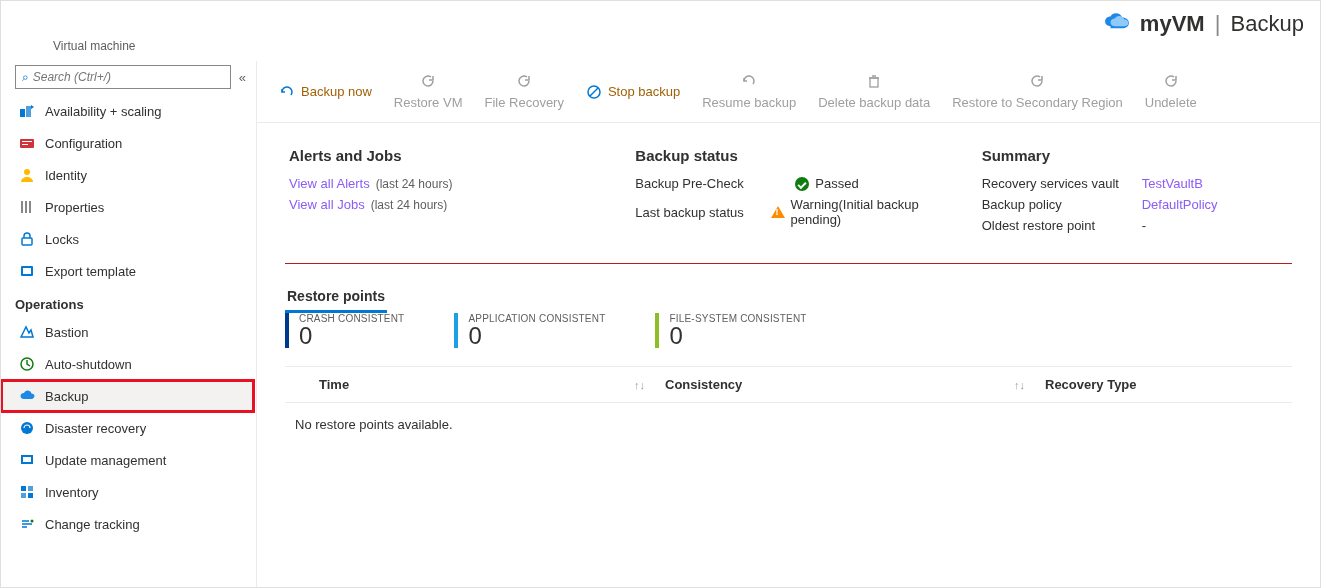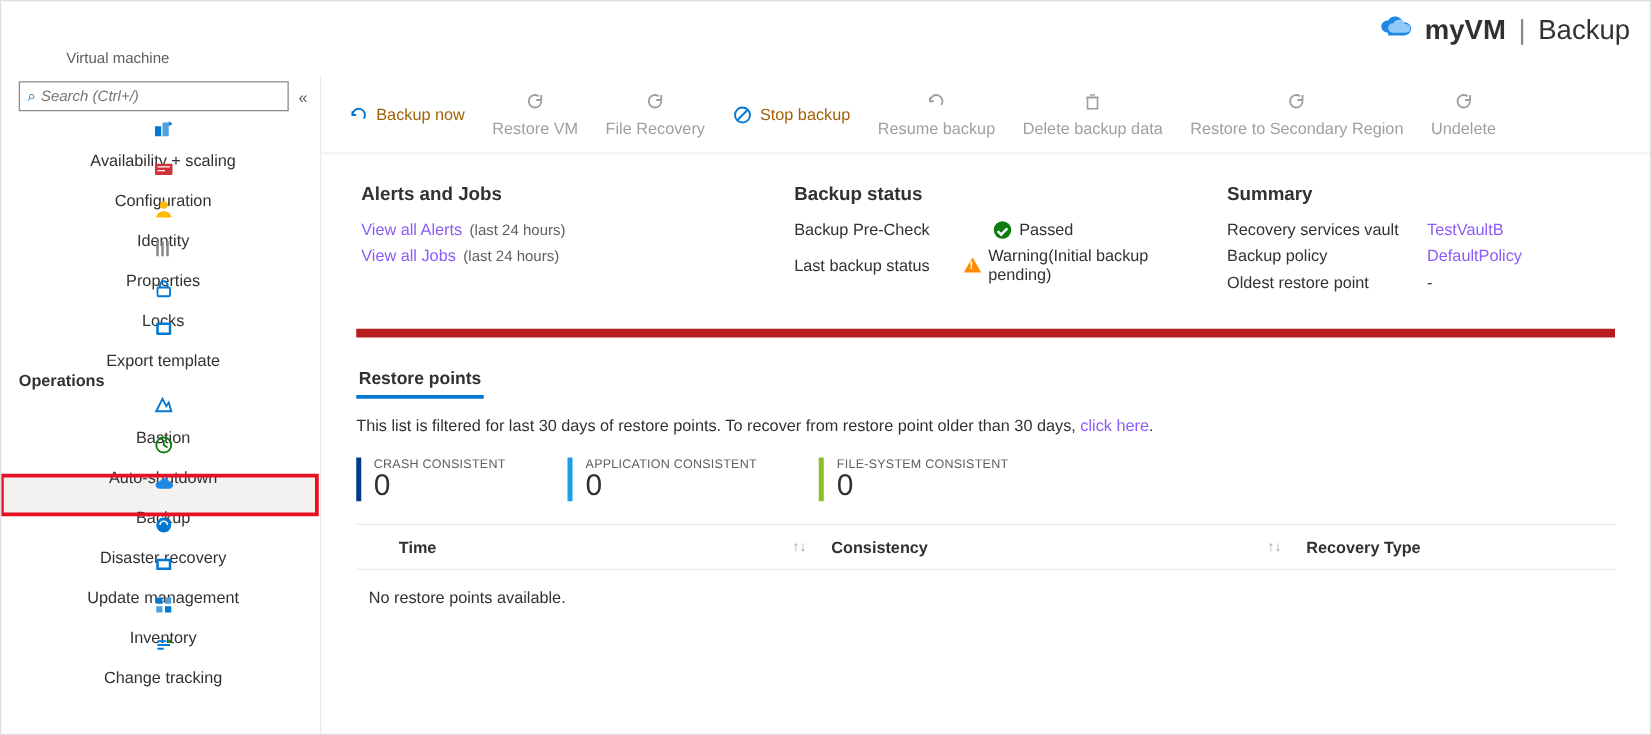--- a/index.html
+++ b/index.html
@@ -11,32 +11,32 @@
   .hdr .ttl .sep { font-weight: 400; color: #888; margin: 0 4px; }
   .hdr-sub { font-size: 12px; color: #605e5c; margin-left: 52px; margin-top: -2px; margin-bottom: 8px; }
   .body { display: flex; flex: 1; min-height: 0; }
   .sidebar { width: 256px; border-right: 1px solid #edebe9; display: flex; flex-direction: column; }
   .search-row { display: flex; align-items: center; padding: 4px 10px 6px 14px; gap: 8px; }
   .search-box { flex: 1; display: flex; align-items: center; border: 1px solid #8a8886; height: 24px; padding: 0 6px; background: #fff; }
   .search-box input { border: none; outline: none; font-size: 12px; width: 100%; font-style: italic; color: #605e5c; }
   .search-box .mag { color: #0078d4; margin-right: 4px; font-size: 12px; }
   .collapse { color: #605e5c; font-size: 13px; cursor: pointer; }
   .nav { overflow-y: auto; flex: 1; padding-right: 2px; }
-  .nav-item { display: flex; align-items: center; height: 32px; padding: 0 12px 0 18px; cursor: pointer; gap: 10px; flex-direction: column; }
+  .nav-item { display: flex; align-items: center; height: 32px; padding: 0 12px 0 18px; cursor: pointer; gap: 10px; }
   .nav-item.selected { background: #f3f2f1; }
   .nav-item.highlight { outline: 3px solid #e81123; outline-offset: -2px; }
   .nav-icon { width: 16px; height: 16px; display: inline-flex; align-items: center; justify-content: center; font-size: 14px; }
   .nav-group { font-size: 13px; font-weight: 600; color: #323130; padding: 10px 14px 4px 14px; }
   .main { flex: 1; display: flex; flex-direction: column; overflow: hidden; }
   .toolbar { display: flex; align-items: center; gap: 6px; padding: 8px 14px; border-bottom: 1px solid #edebe9; flex-wrap: wrap; }
   .tbtn { display: inline-flex; align-items: center; gap: 6px; padding: 4px 8px; color: #a16207; cursor: pointer; font-size: 13px; border-radius: 2px; }
   .tbtn.disabled { color: #a19f9d; cursor: default; flex-direction: column; }
   .tbtn svg, .tbtn .ticon { width: 16px; height: 16px; }
   .content { padding: 16px 28px; overflow-y: auto; flex: 1; }
-  .cards { display: flex; gap: 40px; padding: 8px 4px 24px 4px; border-bottom: 7px solid #b91c1c; }
+  .cards { display: flex; gap: 40px; padding: 8px 4px 24px 4px; border-bottom: 1px solid #b91c1c; }
   .card { flex: 1; }
   .card h3 { font-size: 15px; font-weight: 600; margin-bottom: 12px; }
   .card .row { display: flex; align-items: center; margin: 6px 0; font-size: 13px; }
   .card .row .lbl { width: 160px; color: #323130; }
   .card .row .val { color: #323130; display: flex; align-items: center; gap: 6px; }
   .link { color: #8b5cf6; cursor: pointer; }
   .muted { color: #605e5c; font-size: 12px; }
   .status-pass { width: 14px; height: 14px; background: #107c10; border-radius: 50%; position: relative; display: inline-block; }
   .status-pass::after { content: ""; position: absolute; left: 3px; top: 5px; width: 6px; height: 3px; border-left: 2px solid #fff; border-bottom: 2px solid #fff; transform: rotate(-45deg); }
   .status-warn { width: 0; height: 0; border-left: 7px solid transparent; border-right: 7px solid transparent; border-bottom: 12px solid #ff8c00; position: relative; display: inline-block; }
@@ -325,23 +325,20 @@
             <div class="row">
               <span class="lbl">Oldest restore point</span>
               <span class="val">-</span>
             </div>
           </div>
         </div>
 
         <div class="tabs">
           <span class="tab">Restore points</span>
         </div>
-        <div class="filter-note">
-          <span>This list is filtered for last 30 days of restore points. To recover from restore point older than 30 days, </span><span class="link">click here</span><span>.</span>
-        </div>
 
         <div class="consist">
           <div class="cblock c1">
             <div class="ch">CRASH CONSISTENT</div>
             <div class="cv">0</div>
           </div>
           <div class="cblock c2">
             <div class="ch">APPLICATION CONSISTENT</div>
             <div class="cv">0</div>
           </div>

